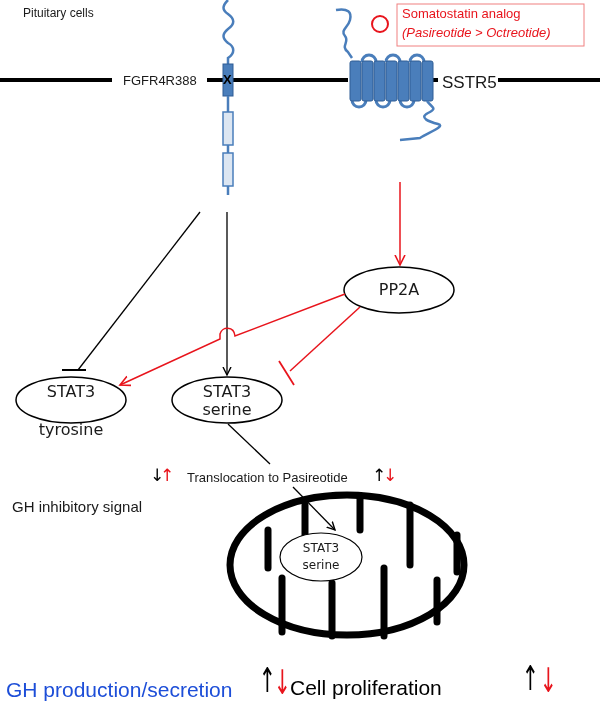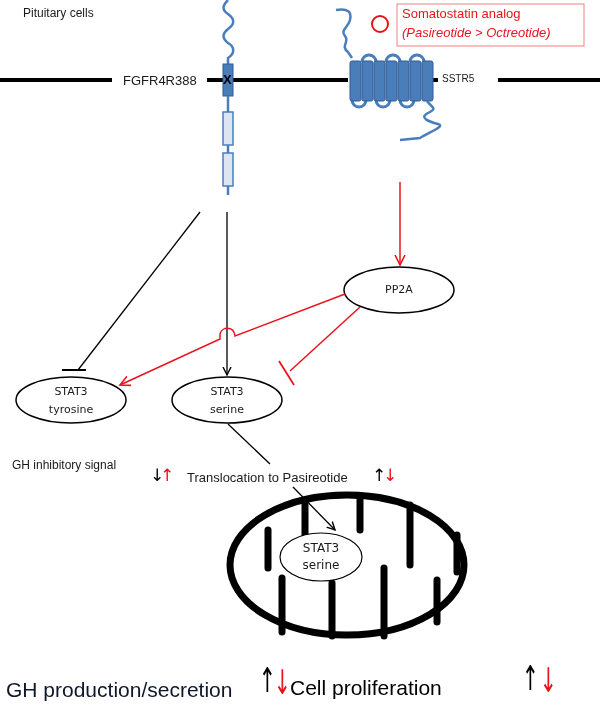--- a/index.html
+++ b/index.html
@@ -1,19 +1,19 @@
 <!DOCTYPE html>
 <html><head>
 <meta charset="utf-8">
 <style>
   html, body { margin: 0; padding: 0; background: #ffffff; }
   body { width: 600px; height: 717px; position: relative; overflow: hidden; font-family: "Liberation Sans", sans-serif; }
   #diagram { position: absolute; left: 0; top: 0; }
   .lbl { position: absolute; white-space: nowrap; color: #1a1a1a; }
-  .node-text { font-family: "DejaVu Sans", sans-serif; font-size: 11px; text-align: center; line-height: 17px; position: absolute; color:#1a1a1a; }
+  .node-text { font-family: "DejaVu Sans", sans-serif; font-size: 16px; text-align: center; line-height: 17px; position: absolute; color:#1a1a1a; }
   .red { color: #e8141c; }
   .arrow-glyph { position: absolute; font-family: "DejaVu Sans", sans-serif; }
 </style>
 </head>
 <body>
 
 <svg id="diagram" width="600" height="717" viewBox="0 0 600 717">
   <defs>
     <marker id="ah-black" markerWidth="10" markerHeight="10" refX="8" refY="5" orient="auto" markerUnits="userSpaceOnUse">
       <path d="M0,1 L8,5 L0,9" fill="none" stroke="#000" stroke-width="1.4"></path>
@@ -98,43 +98,43 @@
 
   <line x1="293" y1="487" x2="335" y2="530" stroke="#000" stroke-width="1.3" marker-end="url(#ah-black)"></line>
 
   <ellipse cx="321" cy="557" rx="41" ry="24" fill="#fff" stroke="#000" stroke-width="1.2"></ellipse>
 </svg>
 
 <div class="lbl" style="left:23px;top:6px;font-size:12px;text-align:right;">Pituitary cells</div>
 
 <div class="lbl" style="left:117px;top:73px;font-size:13px;margin-left:6px;">FGFR4R388</div>
 <div class="lbl" style="left:223px;top:72px;font-size:13px;font-weight:bold;color:#000;">X</div>
-<div class="lbl" style="left:442px;top:73px;font-size:10px;">SSTR5</div>
+<div class="lbl" style="left:442px;top:73px;font-size:17px;">SSTR5</div>
 
 <div class="lbl red" style="left:402px;top:6px;font-size:13px;color:#e8141c;">Somatostatin analog</div>
 <div class="lbl red" style="left:402px;top:25px;font-size:13px;color:#e8141c;font-style:italic;">(Pasireotide &gt; Octreotide)</div>
 
 <div class="node-text" style="left:349px;top:281px;width:100px;">PP2A</div>
 
 <div class="node-text" style="left:21px;top:383px;width:100px;">STAT3</div>
-<div class="node-text" style="left:21px;top:401px;width:100px;">tyrosine</div>
+<div class="node-text" style="left:21px;top:421px;width:100px;">tyrosine</div>
 
 <div class="node-text" style="left:177px;top:383px;width:100px;">STAT3</div>
 <div class="node-text" style="left:177px;top:401px;width:100px;">serine</div>
 
 <div class="node-text" style="left:281px;top:540px;width:80px;font-size:12px;">STAT3</div>
 <div class="node-text" style="left:281px;top:557px;width:80px;font-size:12px;">serine</div>
 
-<div class="lbl" style="left:12px;top:458px;font-size:12px;">GH inhibitory signal</div>
+<div class="lbl" style="left:12px;top:498px;font-size:15px;">GH inhibitory signal</div>
 <div class="arrow-glyph" style="left:150px;top:465px;font-size:17px;color:#000;">↓</div>
 <div class="arrow-glyph" style="left:160px;top:465px;font-size:17px;color:#e8141c;">↑</div>
 
 <div class="lbl" style="left:187px;top:470px;font-size:13px;">Translocation to Pasireotide</div>
 <div class="arrow-glyph" style="left:372px;top:465px;font-size:17px;color:#000;">↑</div>
 <div class="arrow-glyph" style="left:383px;top:465px;font-size:17px;color:#e8141c;">↓</div>
 
-<div class="lbl" style="left:6px;top:678px;font-size:21px;color:#0f172a;">GH production/secretion</div>
+<div class="lbl" style="left:6px;top:678px;font-size:21px;color:#1d4ed8;">GH production/secretion</div>
 <div class="arrow-glyph" style="left:253px;top:660px;font-size:34px;color:#000;transform:scaleX(0.6);">↑</div>
 <div class="arrow-glyph" style="left:268px;top:662px;font-size:34px;color:#e8141c;transform:scaleX(0.6);">↓</div>
 
 <div class="lbl" style="left:290px;top:676px;font-size:21px;color:#000;">Cell proliferation</div>
 <div class="arrow-glyph" style="left:516px;top:658px;font-size:34px;color:#000;transform:scaleX(0.6);">↑</div>
 <div class="arrow-glyph" style="left:534px;top:660px;font-size:34px;color:#e8141c;transform:scaleX(0.6);">↓</div>
 
 </body></html>

